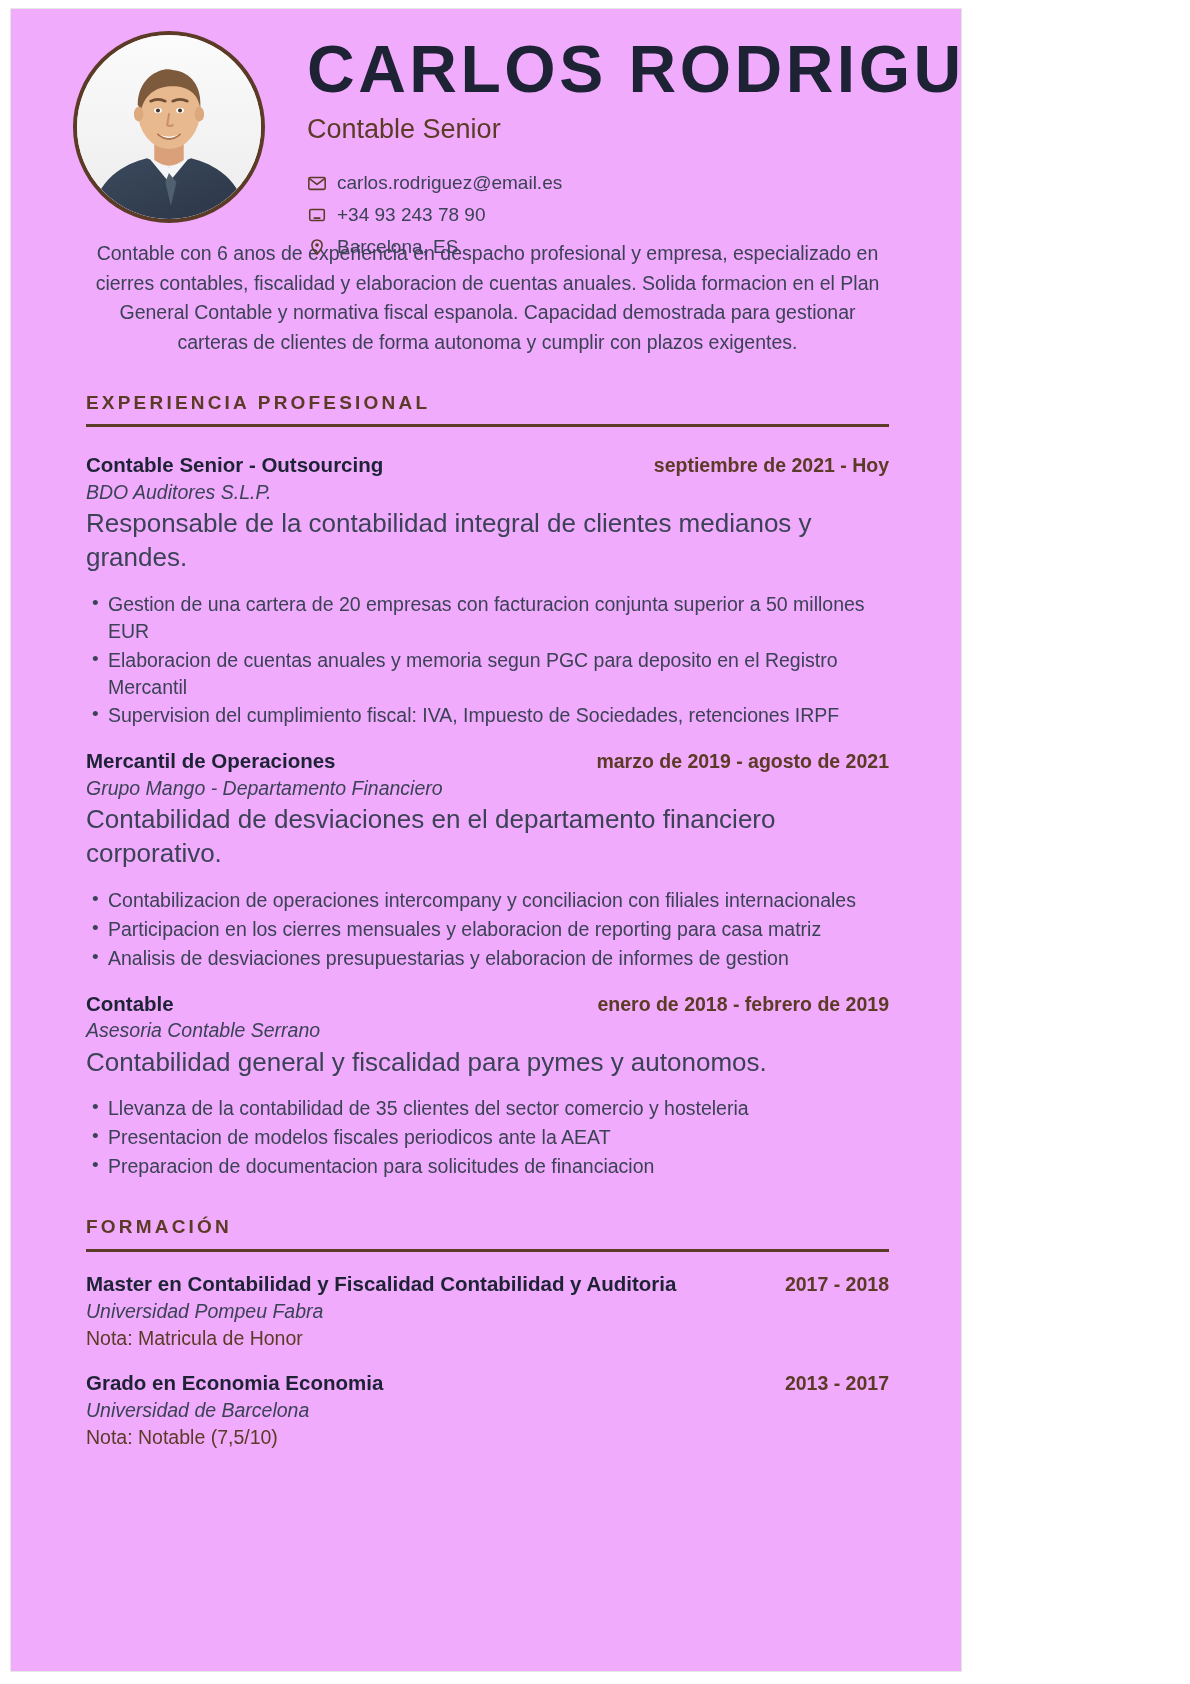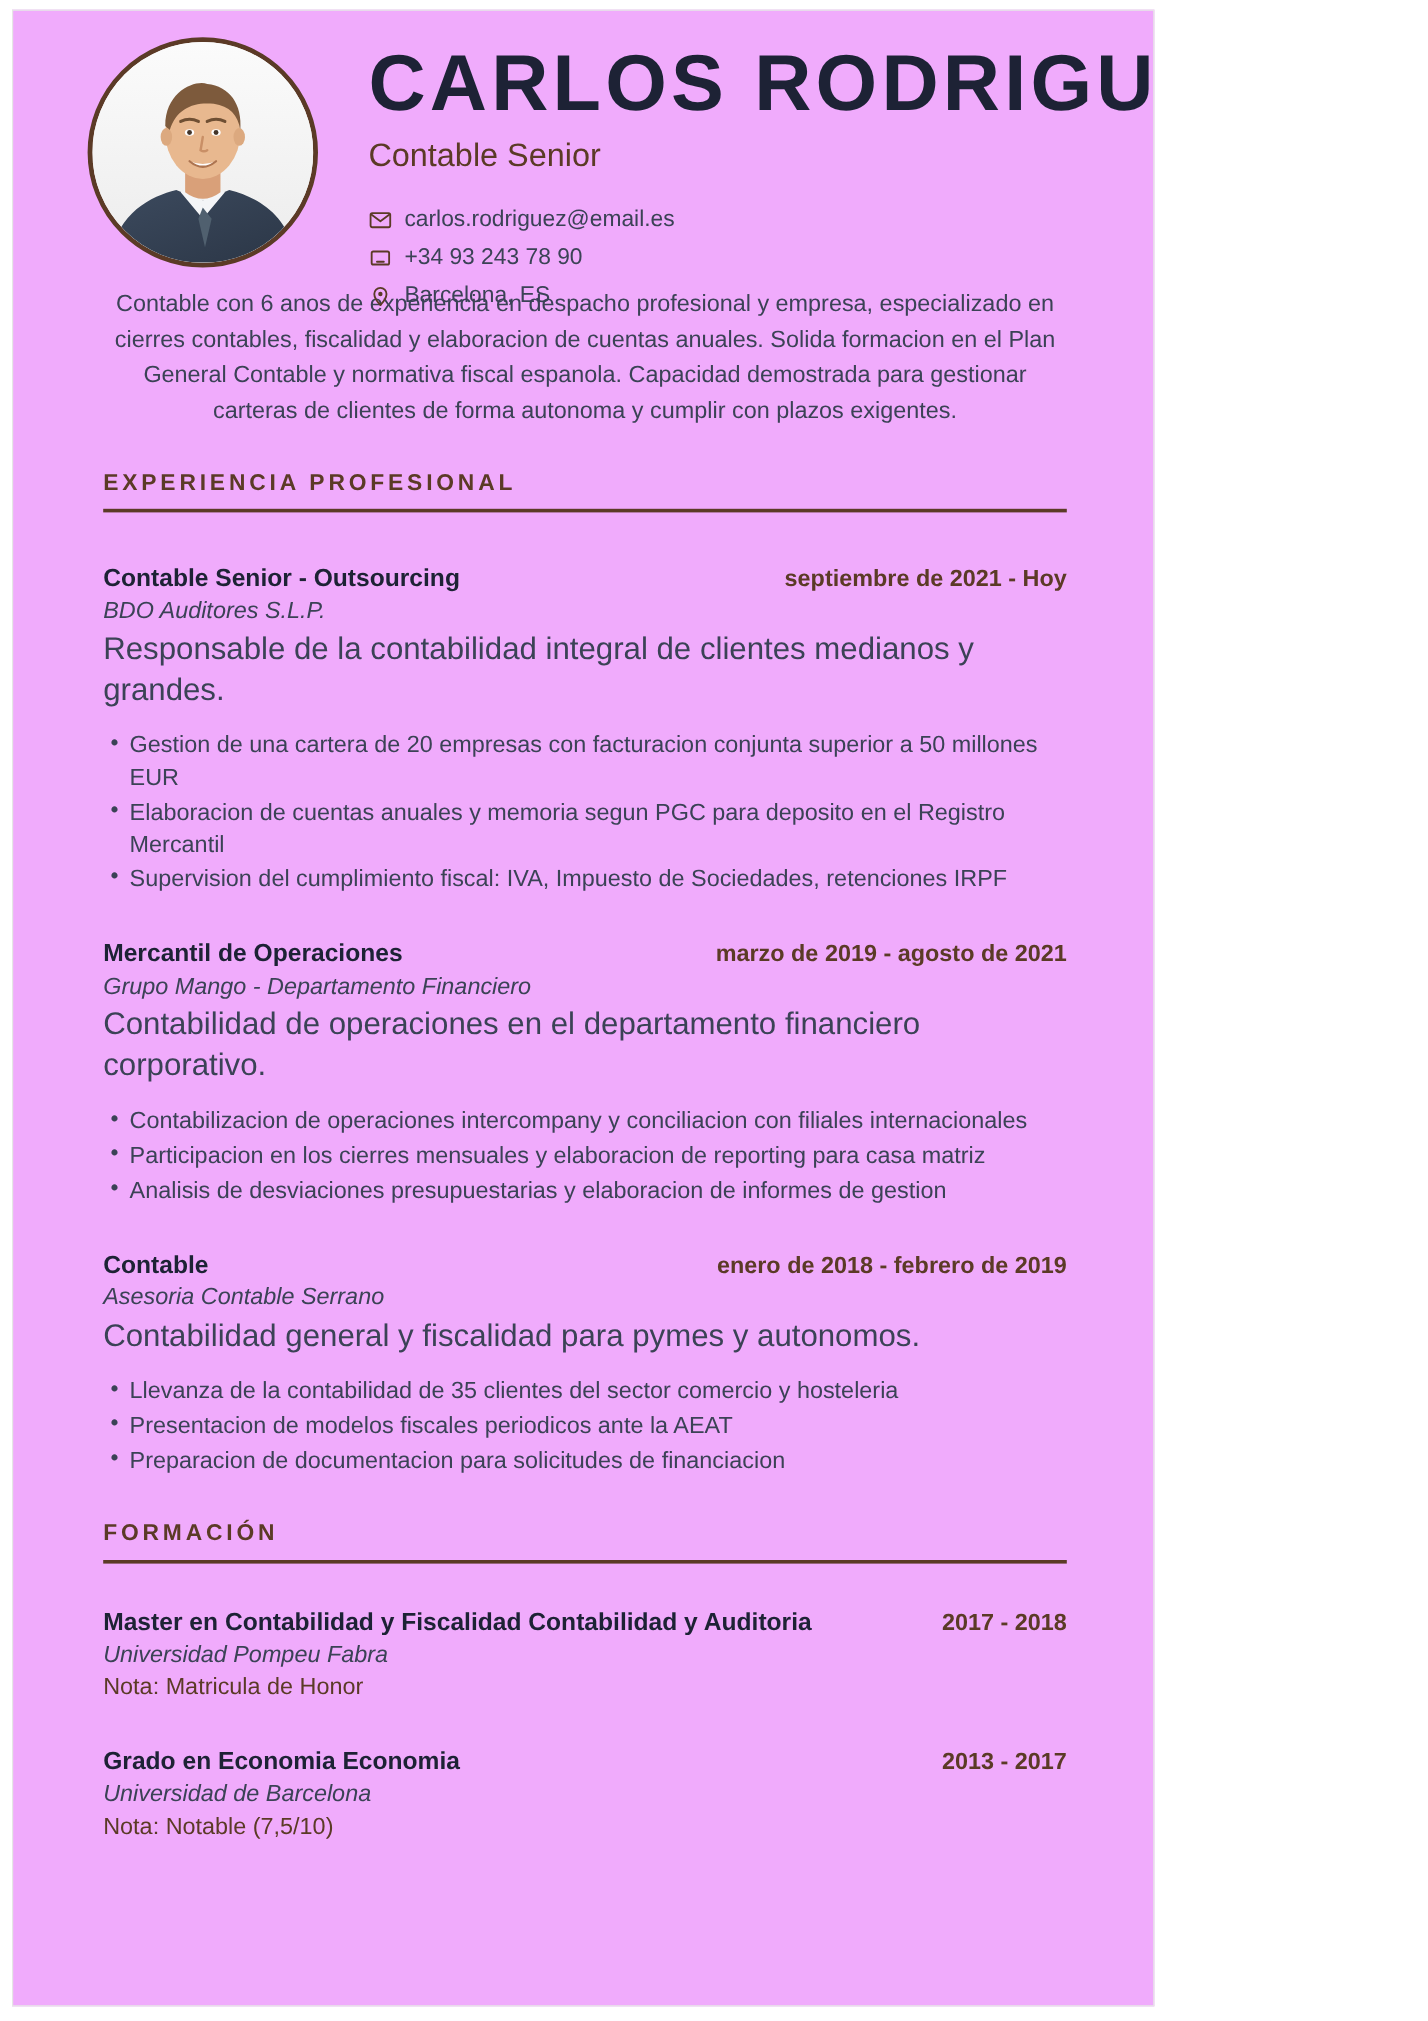--- a/index.html
+++ b/index.html
@@ -115,21 +115,21 @@
     padding: 0;
     line-height: 1.2;
   }
   .section-rule {
     border: 0;
     border-top: 3px solid #5b3a26;
     margin: 10px 0 0 0;
     padding: 0;
   }
 
-  .entry { margin-top: 36px; }
+  .entry { margin-top: 19px; }
   .entry-head {
     display: flex;
     justify-content: space-between;
     align-items: baseline;
     gap: 20px;
   }
   .entry-title {
     font-size: 20.5px;
     font-weight: bold;
     color: #1d2235;
@@ -294,21 +294,21 @@
           <li>Supervision del cumplimiento fiscal: IVA, Impuesto de Sociedades, retenciones IRPF</li>
         </ul>
       </div>
 
       <div class="entry">
         <div class="entry-head">
           <div class="entry-title">Mercantil de Operaciones</div>
           <div class="entry-date">marzo de 2019 - agosto de 2021</div>
         </div>
         <div class="entry-org">Grupo Mango - Departamento Financiero</div>
-        <div class="entry-desc">Contabilidad de operaciones en el departamento financiero corporativo.</div>
+        <div class="entry-desc">Contabilidad de desviaciones en el departamento financiero corporativo.</div>
         <ul class="bullets">
           <li>Contabilizacion de operaciones intercompany y conciliacion con filiales internacionales</li>
           <li>Participacion en los cierres mensuales y elaboracion de reporting para casa matriz</li>
           <li>Analisis de desviaciones presupuestarias y elaboracion de informes de gestion</li>
         </ul>
       </div>
 
       <div class="entry">
         <div class="entry-head">
           <div class="entry-title">Contable</div>

